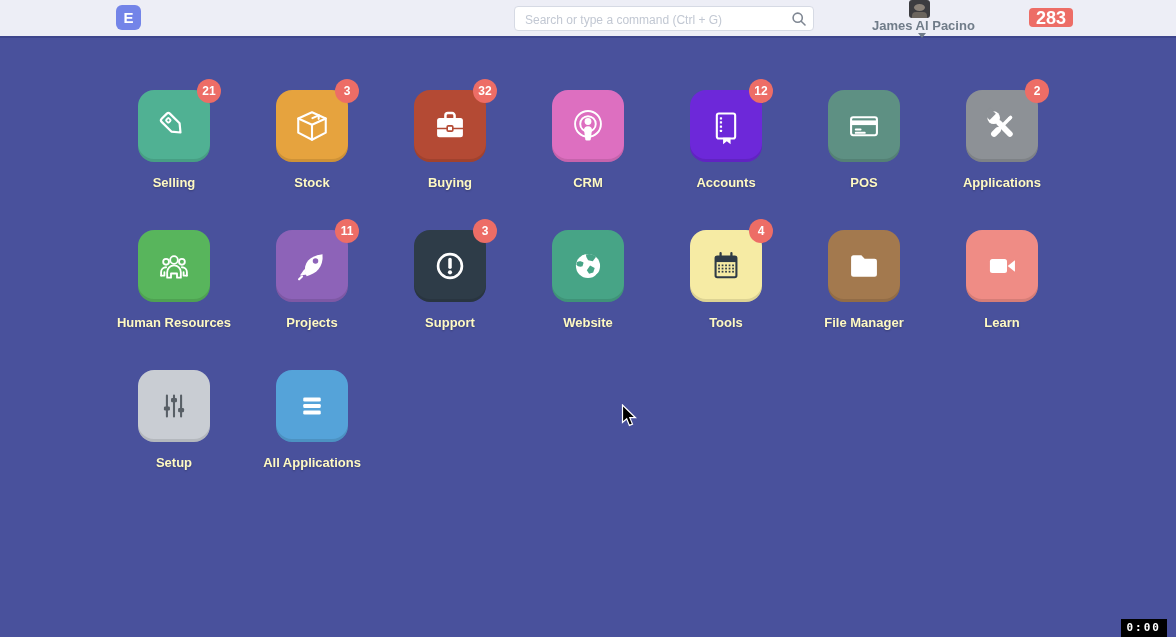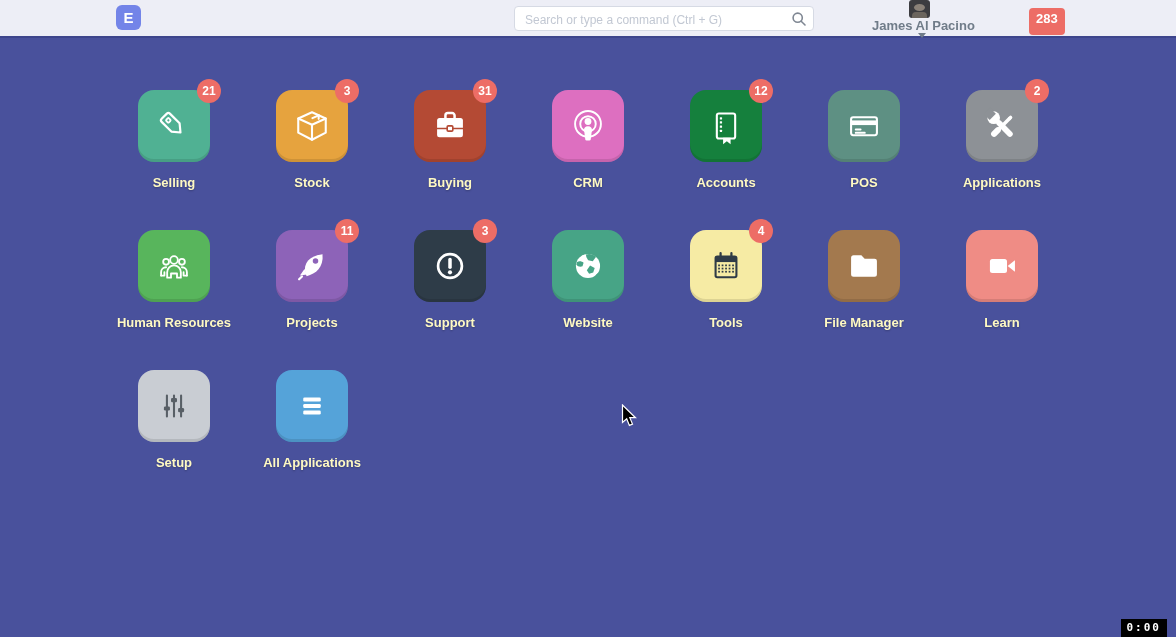--- a/index.html
+++ b/index.html
@@ -18,22 +18,22 @@
                    font-family:"Liberation Sans",sans-serif;font-size:12px;color:#555;background:transparent;}
   .searchbox input::placeholder{color:#c2c8d3;}
   .search-ic{position:absolute;right:6px;top:4px;width:16px;height:16px;}
   .userarea{position:absolute;left:864px;top:0;height:38px;display:flex;align-items:center;cursor:pointer;flex-direction:column;}
   .avatar{width:21px;height:21px;border-radius:3px;background:#3c3c40;position:relative;overflow:hidden;}
   .avatar:after{content:"";position:absolute;left:5px;top:4px;width:11px;height:7px;border-radius:50%;background:#8a8178;}
   .avatar:before{content:"";position:absolute;left:3px;top:12px;width:15px;height:10px;border-radius:4px 4px 0 0;background:#6b655e;}
   .username{margin-left:8px;font-size:13px;font-weight:bold;color:#707c89;}
   .caret{margin-left:6px;width:0;height:0;border-left:4.5px solid transparent;border-right:4.5px solid transparent;
          border-top:5px solid #707c89;}
-  .navbadge{position:absolute;left:1029px;top:8px;height:27px;line-height:21px;padding:0 7px;border-radius:4px;
-            background:#ed6d66;color:#fff;font-size:13px;font-weight:bold;cursor:pointer;}
+  .navbadge{position:absolute;left:1029px;top:8px;height:19px;line-height:21px;padding:0 7px;border-radius:4px;
+            background:#ed6d66;color:#fff;font-size:18px;font-weight:bold;cursor:pointer;}
 
   
   .grid{position:absolute;left:105px;top:90px;width:966px;display:flex;flex-wrap:wrap;}
   .cell{width:138px;height:140px;display:flex;flex-direction:column;align-items:center;}
   .tile{position:relative;width:72px;height:72px;border-radius:16px;cursor:pointer;
         display:flex;align-items:center;justify-content:center;
         box-shadow:inset 0 -3px 0 rgba(0,0,0,0.10);}
   .tile svg{display:block;}
   .badge{position:absolute;right:-11px;top:-11px;min-width:24px;height:24px;border-radius:12px;
          background:#ed6d66;color:#fff;font-size:12px;font-weight:bold;line-height:24px;
@@ -115,42 +115,42 @@
     <div class="cell">
       <div class="tile" style="background: rgb(180, 74, 52); --bg: #b44a34; color: rgb(255, 255, 255);">
         <span class="tile-icon">
             <svg width="40" height="40" viewBox="0 0 48 48" stroke-linecap="round" stroke-linejoin="round">
               <path class="ink-s" stroke-width="3" d="M18.5 14.5v-3a3 3 0 0 1 3-3h5a3 3 0 0 1 3 3v3"></path>
               <rect class="ink-f" x="8.5" y="14.5" width="31" height="23" rx="3"></rect>
               <path class="cut-s" stroke-width="2" d="M8.5 27h11M28.5 27h11"></path>
               <rect class="cut-s" stroke-width="2" x="20.6" y="23.9" width="6.8" height="6.2" rx="1.4"></rect>
             </svg>
           </span>
-        <span class="badge">31</span>
+        <span class="badge">32</span>
       </div>
       <div class="applabel">Buying</div>
     </div>
 
     <div class="cell">
       <div class="tile" style="background: rgb(221, 111, 192); --bg: #dd6fc0; color: rgb(255, 255, 255);">
         <span class="tile-icon">
             <svg width="40" height="40" viewBox="0 0 48 48" stroke-linecap="round" stroke-linejoin="round">
               <circle class="ink-s" stroke-width="2.3" cx="24" cy="21.5" r="15.5"></circle>
               <circle class="ink-s" stroke-width="2.3" cx="24" cy="21.5" r="9.3"></circle>
               <circle class="ink-f" cx="24" cy="18.6" r="4.1" stroke="var(--bg)" stroke-width="2.2"></circle>
               <path class="ink-f" stroke="var(--bg)" stroke-width="2.2" d="M24 24.2c-3.3 0-5.2 2-4.7 5l1.5 11.2c.1 1 2.9 1.1 3.2 1.1s3.1-.1 3.2-1.1l1.5-11.2c.5-3-1.4-5-4.7-5z"></path>
             </svg>
           </span>
 
       </div>
       <div class="applabel">CRM</div>
     </div>
 
     <div class="cell">
-      <div class="tile" style="background: #15803d; --bg: #4a9bd8; color: rgb(255, 255, 255);">
+      <div class="tile" style="background: #6d28d9; --bg: #4a9bd8; color: rgb(255, 255, 255);">
         <span class="tile-icon">
             <svg width="40" height="40" viewBox="0 0 48 48" stroke-linecap="round" stroke-linejoin="round">
               <rect class="ink-s" stroke-width="2.5" x="13" y="9" width="22" height="30" rx="2.5"></rect>
               <g class="ink-f">
                 <rect x="16.6" y="13.4" width="2.7" height="2.7" rx=".6"></rect>
                 <rect x="16.6" y="18.4" width="2.7" height="2.7" rx=".6"></rect>
                 <rect x="16.6" y="23.4" width="2.7" height="2.7" rx=".6"></rect>
                 <rect x="16.6" y="28.4" width="2.7" height="2.7" rx=".6"></rect>
               </g>
               <path class="ink-f" d="M20.5 38v8l4.5-3.6L29.5 46v-8z"></path>

